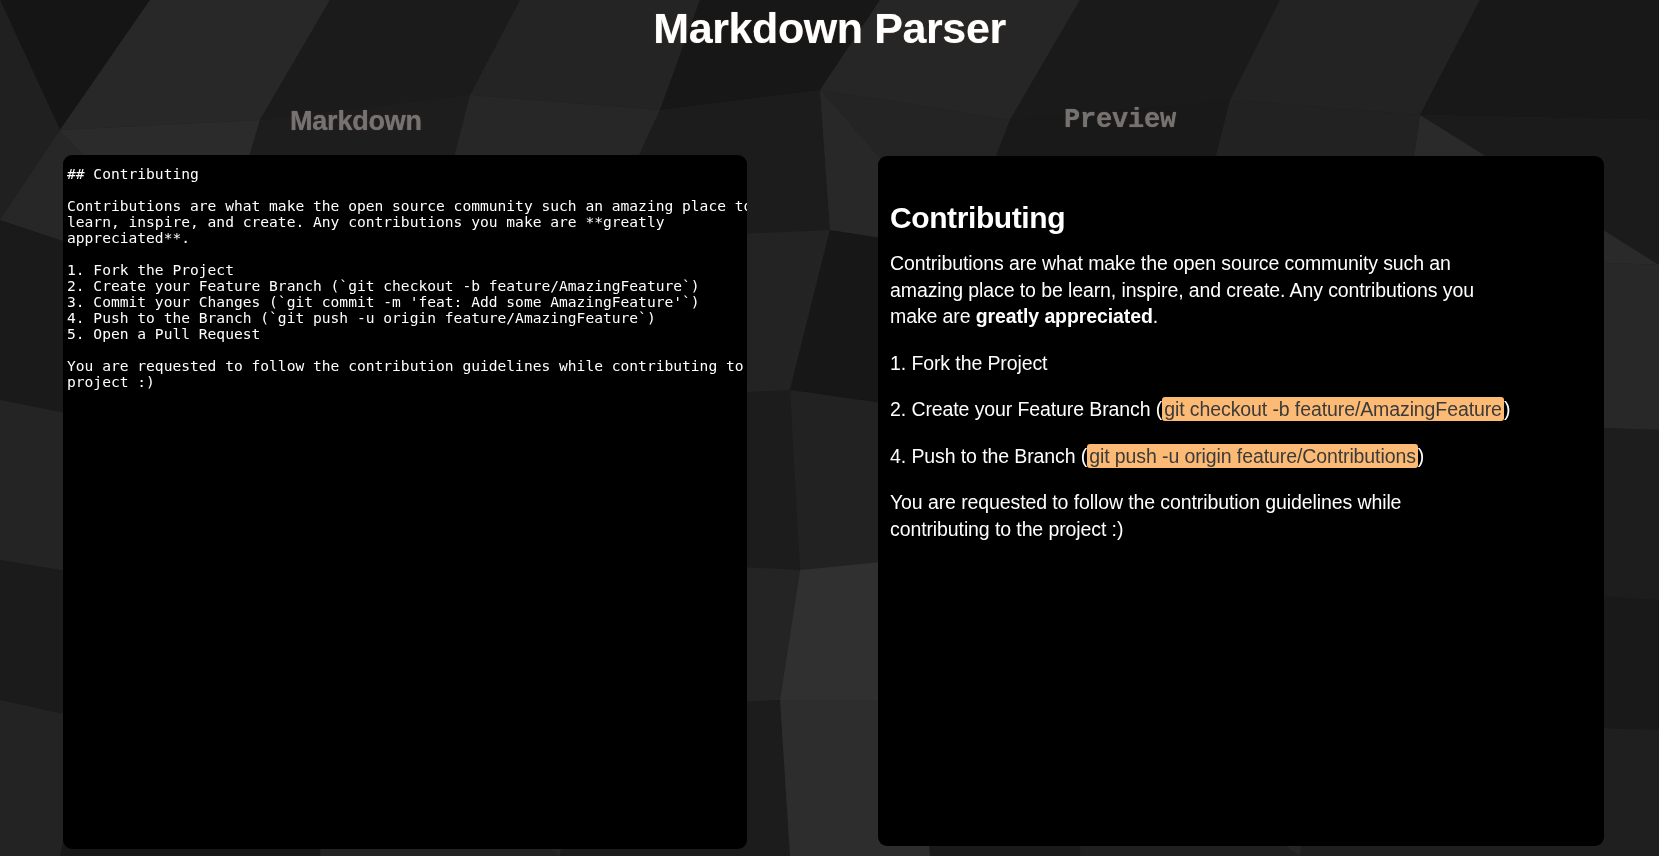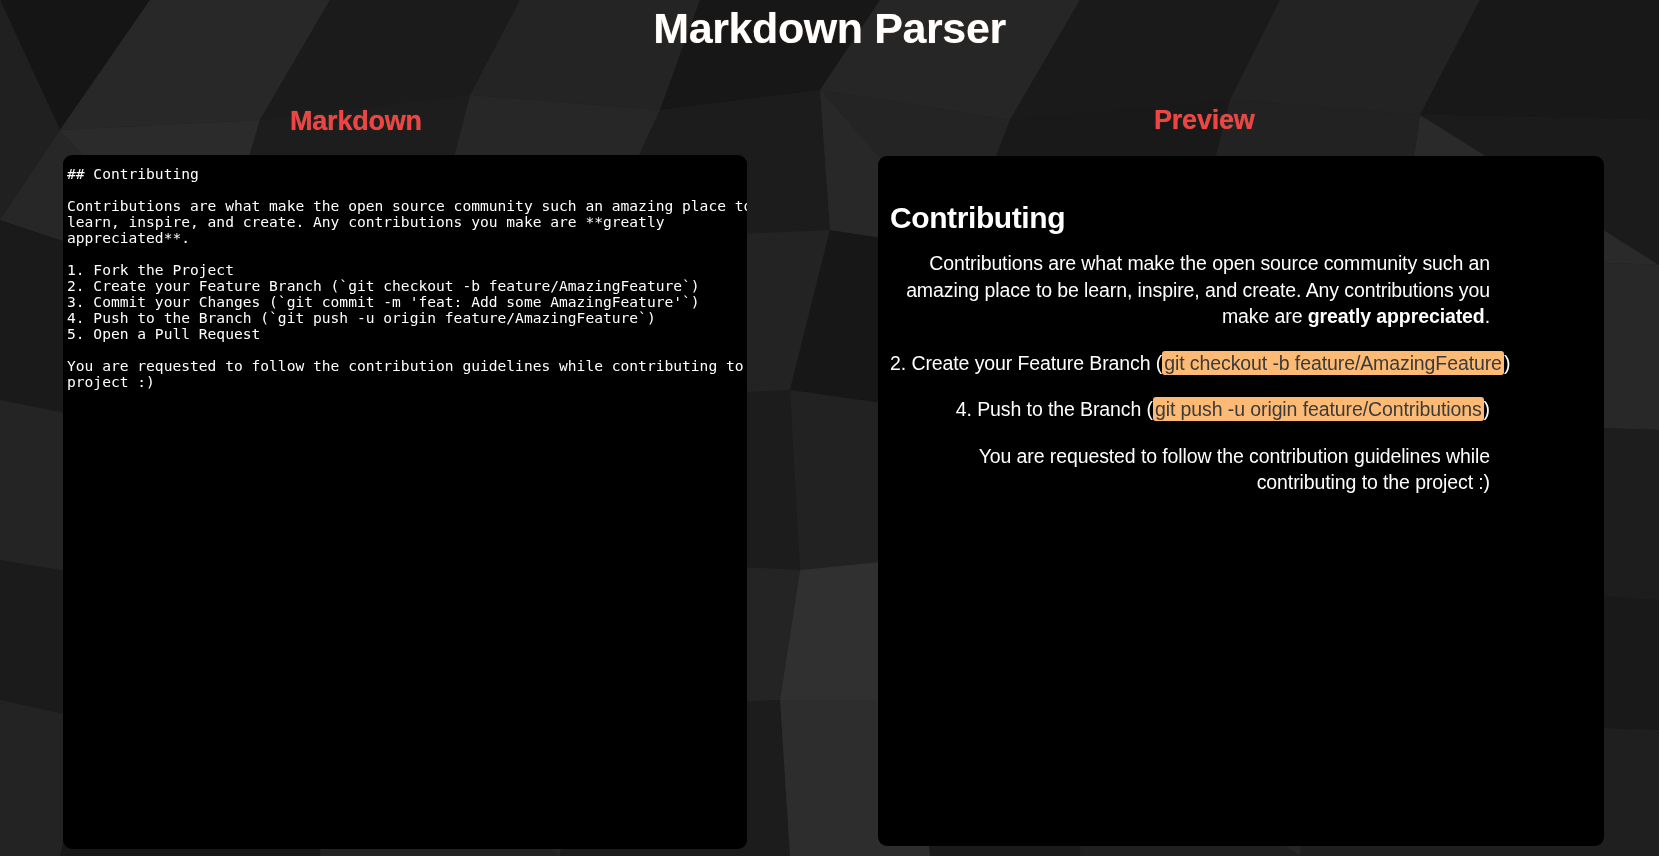--- a/index.html
+++ b/index.html
@@ -50,27 +50,27 @@
     margin: 0;
     line-height: 1.25;
     text-shadow: 0 0 1px rgba(255,170,120,.55);
   }
 
   
   .col-heading {
     position: absolute;
     font-size: 27px;
     font-weight: bold;
-    color: #ef4444;
+    color: #737373;
     margin: 0;
     letter-spacing: -0.2px;
     text-shadow: 0 0 1px rgba(255,170,120,.5);
   }
   #markdown-heading { top: 106px; left: 290px; }
-  #preview-heading  { top: 105px; left: 1154px; }
+  #preview-heading  { top: 105px; left: 1064px; font-family: Liberation Mono, monospace; }
 
   
   #markdown-editor {
     position: absolute;
     top: 155px;
     left: 63px;
     width: 684px;
     height: 694px;
     background: #000000;
     border: none;
@@ -113,21 +113,20 @@
   #preview-content h2 {
     font-size: 30px;
     font-weight: bold;
     margin: 16px 0 14px 0;
     line-height: 1.2;
     letter-spacing: -0.4px;
   }
   #preview-content p {
     margin: 0 0 20px 0;
     white-space: normal;
-    text-align: right;
   }
   #preview-content p.li-line {
     margin: 0 0 20px 0;
     white-space: nowrap;
   }
   #preview-content p:last-child { margin-bottom: 15px; }
   #preview-content strong { font-weight: bold; }
   #preview-content code {
     background: #fdba74;
     color: #3b3b3b;
@@ -233,20 +232,21 @@
 You are requested to follow the contribution guidelines while contributing to the
 project :) </textarea>
 
   <div id="preview-panel">
     <div id="preview-content">
 
       <h2>Contributing</h2>
 
       <p><span>Contributions are what make the open source community such an amazing place to be learn, inspire, and create. Any contributions you make are </span><strong>greatly appreciated</strong><span>.</span></p>
 
+      <p class="li-line"><span>1.</span><span>&nbsp;</span><span>Fork the Project</span></p>
 
       <p class="li-line"><span>2.</span><span>&nbsp;</span><span>Create your Feature Branch (</span><code>git checkout -b feature/AmazingFeature</code><span>)</span></p>
 
 
       <p class="li-line"><span>4.</span><span>&nbsp;</span><span>Push to the Branch (</span><code>git push -u origin feature/Contributions</code><span>)</span></p>
 
 
       <p>You are requested to follow the contribution guidelines while contributing to the project :)</p>
 
     </div>

